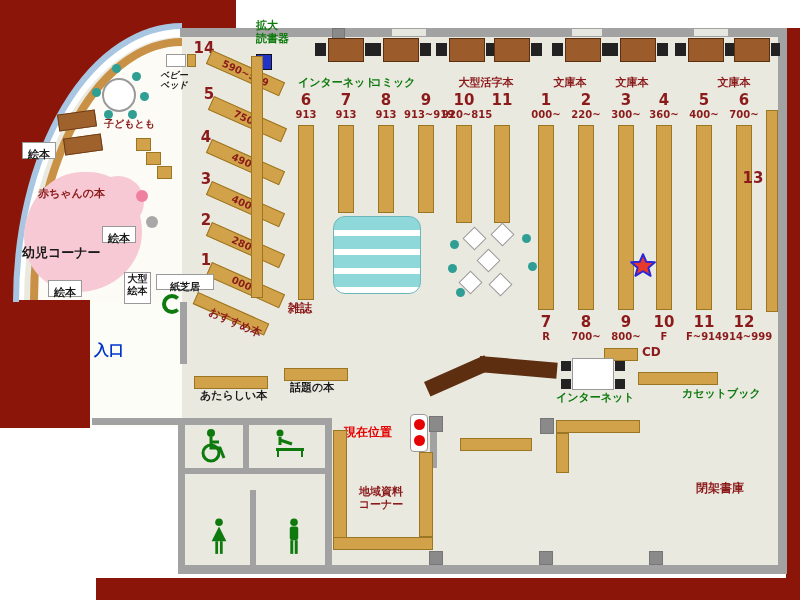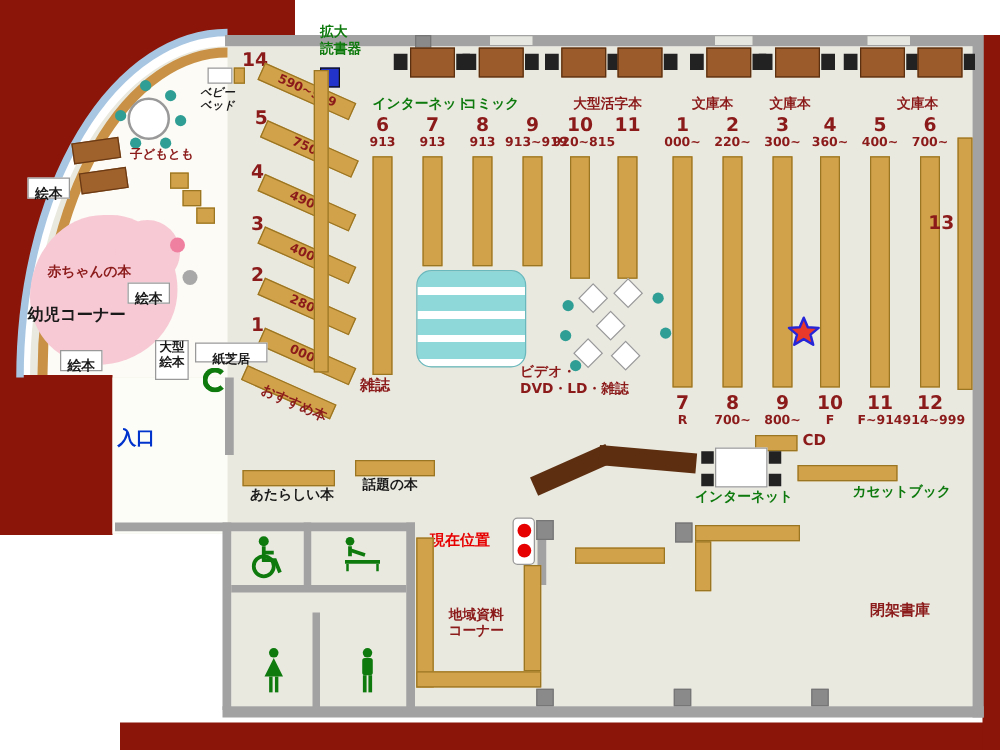--- a/index.html
+++ b/index.html
@@ -135,24 +135,20 @@
     <div class="diamond" style="left:46px;top:4px;"></div>
     <div class="diamond" style="left:32px;top:30px;"></div>
     <div class="diamond" style="left:14px;top:52px;"></div>
     <div class="diamond" style="left:44px;top:54px;"></div>
     <div class="teal-dot" style="left:2px;top:18px;"></div>
     <div class="teal-dot" style="left:0px;top:42px;"></div>
     <div class="teal-dot" style="left:8px;top:66px;"></div>
     <div class="teal-dot" style="left:74px;top:12px;"></div>
     <div class="teal-dot" style="left:80px;top:40px;"></div>
   </div>
-  <div class="lbl maroon" style="left:416px;top:292px;font-size:11px;">
-    <span style="display:block;">ビデオ・</span>
-    <span style="display:block;">DVD・LD・雑誌</span>
-  </div>
 
   <div class="lbl maroon num" style="left:530px;top:92px;width:32px;">1</div>
   <div class="lbl maroon range" style="left:524px;top:109px;width:44px;">000~</div>
   <div class="shelf" style="left:538px;top:125px;width:16px;height:185px;"></div>
   <div class="lbl maroon num" style="left:530px;top:314px;width:32px;">7</div>
   <div class="lbl maroon range" style="left:524px;top:331px;width:44px;">R</div>
 
   <div class="lbl maroon num" style="left:570px;top:92px;width:32px;">2</div>
   <div class="lbl maroon range" style="left:564px;top:109px;width:44px;">220~</div>
   <div class="shelf" style="left:578px;top:125px;width:16px;height:185px;"></div>
@@ -235,21 +231,21 @@
   <div class="teal-dot" style="left:104px;top:110px;"></div>
   <div class="teal-dot" style="left:92px;top:88px;"></div>
   <div class="lbl maroon" style="left:104px;top:118px;font-size:10px;">子どもとも</div>
   <div class="mat tilt" style="left:58px;top:112px;width:38px;height:17px;"></div>
   <div class="mat tilt" style="left:64px;top:136px;width:38px;height:17px;"></div>
   <div class="shelf" style="left:136px;top:138px;width:15px;height:13px;"></div>
   <div class="shelf" style="left:146px;top:152px;width:15px;height:13px;"></div>
   <div class="shelf" style="left:157px;top:166px;width:15px;height:13px;"></div>
   <div class="abs" style="left:136px;top:190px;width:12px;height:12px;border-radius:50%;background:#f080a0;"></div>
   <div class="abs" style="left:146px;top:216px;width:12px;height:12px;border-radius:50%;background:#a8a8a8;"></div>
-  <div class="lbl maroon" style="left:38px;top:188px;font-size:11px;margin-top:24px;">赤ちゃんの本</div>
+  <div class="lbl maroon" style="left:38px;top:188px;font-size:11px;">赤ちゃんの本</div>
   <div class="lbl blk" style="left:22px;top:246px;font-size:13px;">幼児コーナー</div>
   <div class="whitebox" style="left:22px;top:142px;width:34px;height:17px;"><span class="lbl blk" style="position:static;font-size:11px;line-height:15px;">絵本</span></div>
   <div class="whitebox" style="left:102px;top:226px;width:34px;height:17px;"><span class="lbl blk" style="position:static;font-size:11px;line-height:15px;">絵本</span></div>
   <div class="whitebox" style="left:48px;top:280px;width:34px;height:17px;"><span class="lbl blk" style="position:static;font-size:11px;line-height:15px;">絵本</span></div>
   <div class="whitebox" style="left:124px;top:272px;width:27px;height:32px;">
     <span class="lbl blk" style="position:static;display:block;font-size:10px;">大型</span>
     <span class="lbl blk" style="position:static;display:block;font-size:10px;">絵本</span>
   </div>
   <div class="whitebox" style="left:156px;top:274px;width:58px;height:16px;"><span class="lbl blk" style="position:static;font-size:10px;line-height:14px;">紙芝居</span></div>
   <div class="cmark" style="left:162px;top:294px;"></div>

